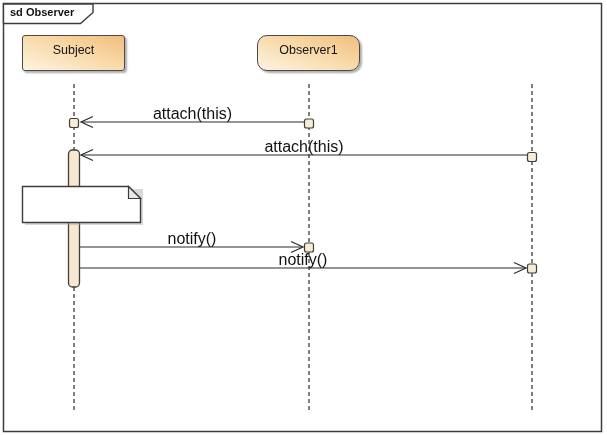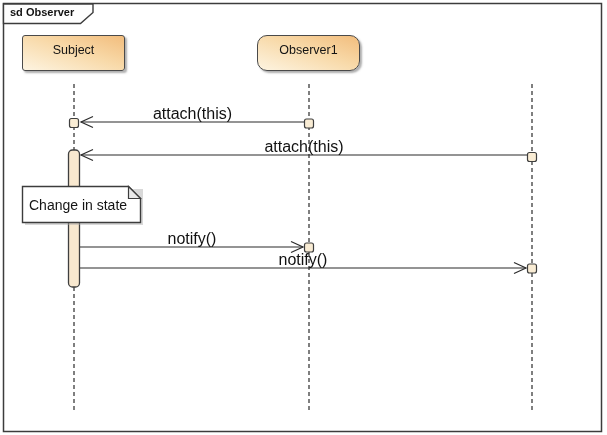--- a/index.html
+++ b/index.html
@@ -97,15 +97,14 @@
   </div>
   <div class="head head-observer1">
     <span>Observer1</span>
   </div>
 
   <div class="msg-label lbl-attach1">attach(this)</div>
   <div class="msg-label lbl-attach2">attach(this)</div>
   <div class="msg-label lbl-notify1">notify()</div>
   <div class="msg-label lbl-notify2">notify()</div>
 
-  <div class="note-text">Change in state</div>
 
 </div>
 
 </body></html>

